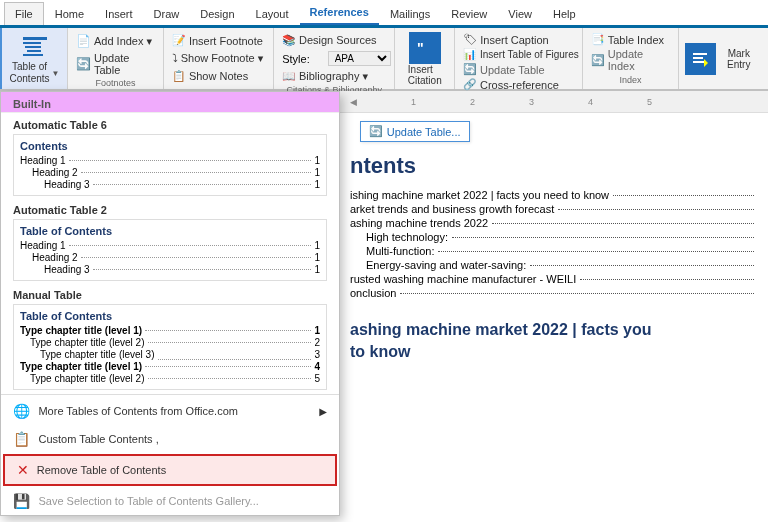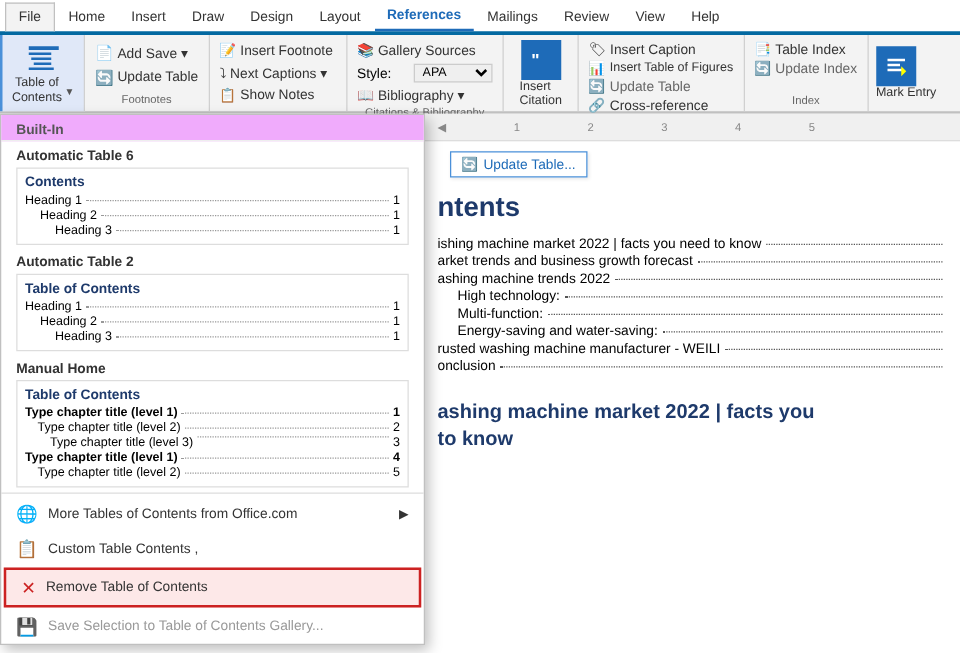--- a/index.html
+++ b/index.html
@@ -36,48 +36,48 @@
     </div>
     <div style="display:flex; align-items:center; gap:2px;">
       <span style="font-size:10px; color:#333; text-align:center; line-height:1.2;">Table of<br>Contents</span>
       <span style="font-size:8px; color:#555;">▼</span>
     </div>
   </div>
 
   <div style="display:flex; flex-direction:column; justify-content:space-around; padding:4px 6px; border-right:1px solid #d0d0d0; min-width:80px;">
     <div style="display:flex; align-items:center; gap:3px; cursor:pointer; font-size:11px; color:#333; padding:2px;">
       <span style="font-size:12px;">📄</span>
-      <span>Add Save ▾</span>
+      <span>Add Index ▾</span>
     </div>
     <div style="display:flex; align-items:center; gap:3px; cursor:pointer; font-size:11px; color:#333; padding:2px;">
       <span style="font-size:12px;">🔄</span>
       <span>Update Table</span>
     </div>
     <div style="font-size:9px; color:#666; text-align:center;">Footnotes</div>
   </div>
 
   <div style="display:flex; flex-direction:column; justify-content:space-around; padding:4px 6px; border-right:1px solid #d0d0d0; min-width:110px;">
     <div style="display:flex; align-items:center; gap:3px; cursor:pointer; font-size:11px; color:#333; padding:2px;">
       <span style="font-size:11px;">📝</span>
       <span>Insert Footnote</span>
     </div>
     <div style="display:flex; align-items:center; gap:3px; cursor:pointer; font-size:11px; color:#333; padding:2px;">
       <span style="font-size:11px;">⤵</span>
-      <span>Next Captions ▾</span>
+      <span>Show Footnote ▾</span>
     </div>
     <div style="display:flex; align-items:center; gap:3px; cursor:pointer; font-size:11px; color:#333; padding:2px;">
       <span style="font-size:11px;">📋</span>
       <span>Show Notes</span>
     </div>
   </div>
 
   <div style="display:flex; flex-direction:column; padding:4px 6px; border-right:1px solid #d0d0d0; min-width:110px;">
     <div style="cursor:pointer; font-size:11px; color:#333; padding:2px 2px;">
       <span>📚</span>
-      <span>Gallery Sources</span>
+      <span>Design Sources</span>
     </div>
     <div style="display:flex; align-items:center; gap:18px; padding:2px;">
       <span style="font-size:11px;">Style:</span>
       <select style="font-size:10px; border:1px solid #ccc; padding:0 2px;">
         <option>APA</option>
         <option>MLA</option>
         <option>Chicago</option>
       </select>
     </div>
     <div style="cursor:pointer; font-size:11px; color:#333; padding:2px;">
@@ -124,21 +124,21 @@
       <span>Table Index</span>
     </div>
     <div style="display:flex; align-items:center; gap:3px; cursor:pointer; font-size:11px; color:#666; padding:1px 2px;">
       <span>🔄</span>
       <span>Update Index</span>
     </div>
     <div style="font-size:9px; color:#666; text-align:center; margin-top:auto;">Index</div>
   </div>
 
   <div style="display:flex; flex-direction:column; align-items:center; justify-content:center; padding:4px 6px;">
-    <div style="display:flex; flex-direction:column; cursor:pointer;">
+    <div style="display:flex; align-items:center; cursor:pointer;">
       <div style="width:32px; height:32px; background:#1e6bb8; display:flex; align-items:center; justify-content:center;">
         <svg width="20" height="20">
             <rect x="3" y="4" width="14" height="2" fill="white"></rect>
             <rect x="3" y="8" width="10" height="2" fill="white"></rect>
             <rect x="3" y="12" width="12" height="2" fill="white"></rect>
             <polygon points="14,10 18,14 14,18" fill="#ffff00"></polygon>
           </svg>
       </div>
       <span style="font-size:10px; color:#333; text-align:center;">Mark
 Entry</span>
@@ -183,34 +183,34 @@
         <span style="flex:1; border-bottom:1px dotted #999; margin:0 3px;"></span>
         <span>1</span>
     </div>
     <div style="display:flex; align-items:center; font-size:10px; margin-left:24px;">
       <span>Heading 3</span>
         <span style="flex:1; border-bottom:1px dotted #999; margin:0 3px;"></span>
         <span>1</span>
     </div>
   </div>
 
-  <div style="font-size:11px; font-weight:600; color:#333; padding:4px 12px 0 12px;">Manual Home</div>
+  <div style="font-size:11px; font-weight:600; color:#333; padding:4px 12px 0 12px;">Manual Table</div>
   <div style="margin:3px 12px 4px 12px; border:1px solid #ddd; padding:5px 6px; cursor:pointer; background:#fff;">
     <div style="font-size:11px; font-weight:bold; color:#1e3a6b; margin-bottom:3px;">Table of Contents</div>
     <div style="display:flex; align-items:center; font-size:10px; margin-bottom:1px; font-weight:bold;">
       <span>Type chapter title (level 1)</span>
         <span style="flex:1; border-bottom:1px dotted #999; margin:0 3px;"></span>
         <span>1</span>
     </div>
     <div style="display:flex; align-items:center; font-size:10px; margin-bottom:1px; margin-left:10px;">
       <span>Type chapter title (level 2)</span>
         <span style="flex:1; border-bottom:1px dotted #999; margin:0 3px;"></span>
         <span>2</span>
     </div>
-    <div style="display:flex; align-items:flex-start; font-size:10px; margin-bottom:1px; margin-left:20px;">
+    <div style="display:flex; align-items:flex-end; font-size:10px; margin-bottom:1px; margin-left:20px;">
       <span>Type chapter title (level 3)</span>
         <span style="flex:1; border-bottom:1px dotted #999; margin:0 3px;"></span>
         <span>3</span>
     </div>
     <div style="display:flex; align-items:center; font-size:10px; margin-bottom:1px; font-weight:bold;">
       <span>Type chapter title (level 1)</span>
         <span style="flex:1; border-bottom:1px dotted #999; margin:0 3px;"></span>
         <span>4</span>
     </div>
     <div style="display:flex; align-items:center; font-size:10px; margin-left:10px;">

